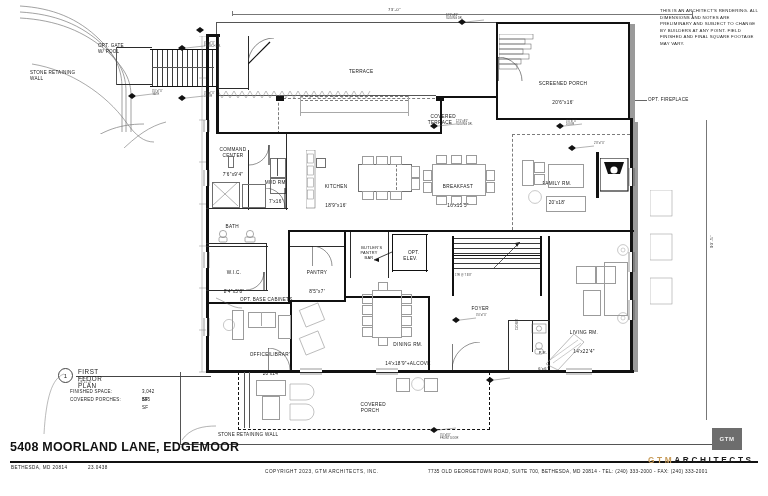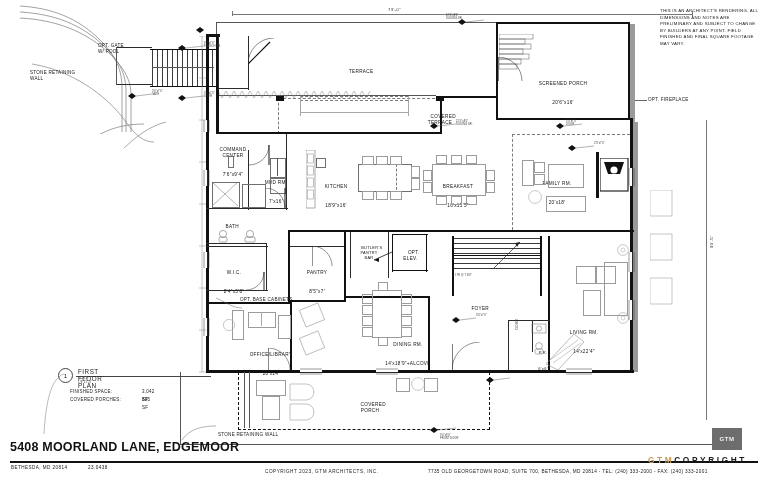--- a/index.html
+++ b/index.html
@@ -697,16 +697,16 @@
     <div id="tb-sub">BETHESDA, MD 20814</div>
     <div id="tb-num">23.0438</div>
     <div id="tb-copy">COPYRIGHT 2023, GTM ARCHITECTS, INC.</div>
     <div id="tb-addr">7735 OLD GEORGETOWN ROAD, SUITE 700, BETHESDA, MD 20814 - TEL: (240) 333-2000 - FAX: (240) 333-2001</div>
   </div>
 
   <div id="gtm-logo">
     <span>GTM</span>
   </div>
   <div id="gtm-word">
-    <span class="g">GTM</span><span>COPYRIGHT</span>
+    <span class="g">GTM</span><span>ARCHITECTS</span>
   </div>
 
 </div>
 
 </body></html>

